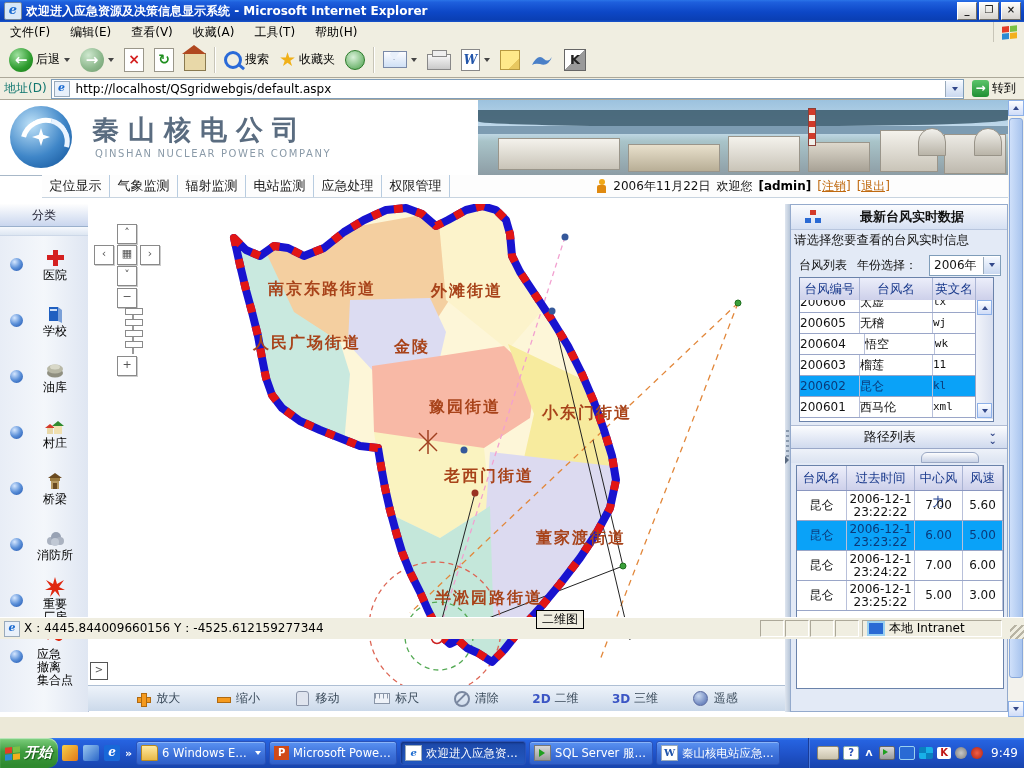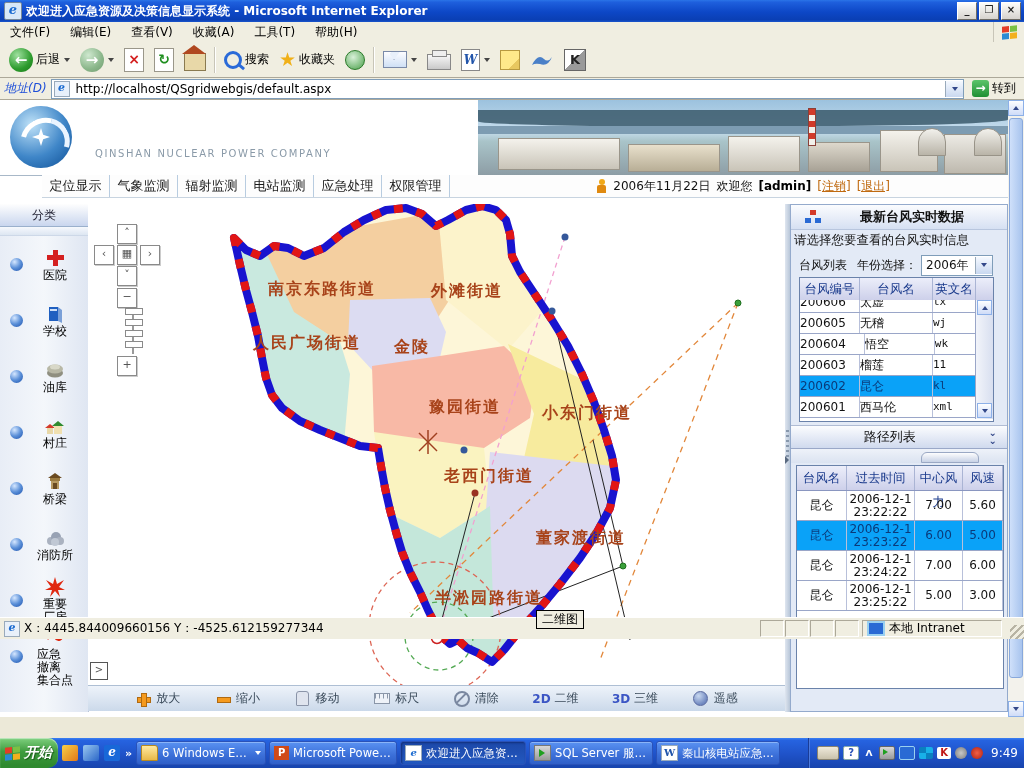--- a/index.html
+++ b/index.html
@@ -53,21 +53,21 @@
   .print-ic:before{content:"";position:absolute;left:4px;top:-5px;width:13px;height:5px;background:#eee;border:1px solid #888;}
   .word-ic{width:17px;height:20px;background:#fff;border:1px solid #888;color:#2255aa;font:bold italic 12px "DejaVu Serif",serif;text-align:center;line-height:20px;}
   .note-ic{width:18px;height:18px;background:linear-gradient(135deg,#ffe98a 70%,#e8c860 70%);border:1px solid #b89a40;}
   .bird-ic svg{display:block;}
   .k-ic{width:20px;height:20px;background:linear-gradient(135deg,#fff 48%,#9a9a9a 48%);border:1px solid #666;
     color:#222;font-weight:bold;font-size:13px;text-align:center;line-height:19px;}
 
   
   #addressbar{position:absolute;left:0;top:78px;width:1024px;height:22px;background:#f0eee1;
     border-bottom:1px solid #aca899;display:flex;align-items:center;gap:4px;padding:0 4px;box-sizing:border-box;}
-  .addr-label{color:#1d4ed8;font-style:italic;}
+  .addr-label{color:#0f766e;}
   .addr-box{flex:1;height:18px;background:#fff;border:1px solid #7f9db9;display:flex;align-items:center;gap:4px;padding-left:2px;}
   .addr-eicon{width:14px;height:14px;background:#e8f0fa;border:1px solid #9ab;color:#1a6ad0;font:italic bold 11px "DejaVu Serif",serif;text-align:center;line-height:12px;}
   .addr-box input{flex:1;border:none;outline:none;font-size:12px;font-family:inherit;height:14px;background:transparent;}
   .addr-drop{width:17px;height:16px;background:linear-gradient(#f5f9ff,#c9d8f0);border-left:1px solid #9ab;display:flex;align-items:center;justify-content:center;}
   .go-btn{display:flex;align-items:center;gap:3px;padding:0 4px;height:20px;}
   .go-circ{width:17px;height:17px;border-radius:3px;background:linear-gradient(#5cc46a,#1f8f34);color:#fff;font-weight:bold;text-align:center;line-height:16px;font-size:12px;}
 
   
   #page{position:absolute;left:0;top:100px;width:1024px;height:617px;background:#fff;}
 
@@ -161,21 +161,21 @@
 
   
   #rightpanel{position:absolute;left:790px;top:0;width:218px;height:508px;background:#e3eaf6;border:1px solid #94aacc;box-sizing:border-box;}
   .rp-header{height:24px;background:linear-gradient(#fbfcfe,#d6e0f2);border-bottom:1px solid #b8c6de;display:flex;align-items:center;}
   .org-ic{width:16px;height:14px;position:relative;margin:0 6px 0 14px;}
   .org-ic:before{content:"";position:absolute;left:5px;top:0;width:6px;height:5px;background:#d43a2a;}
   .org-ic:after{content:"";position:absolute;left:0;top:8px;width:6px;height:5px;background:#2a6ad4;box-shadow:10px 0 0 #2a6ad4;}
   .rp-title{flex:1;text-align:center;color:#111;font-size:13px;padding-right:10px;font-weight:bold;}
   .rp-hint{padding:2px 2px 0 3px;color:#111;font-size:12.5px;}
   .rp-controls{display:flex;align-items:center;gap:4px;padding:5px 0 0 8px;height:22px;color:#111;}
-  .year-select{width:70px;height:19px;background:#fff;border:1px solid #7f9db9;display:flex;align-items:center;}
+  .year-select{margin-left:8px;width:70px;height:19px;background:#fff;border:1px solid #7f9db9;display:flex;align-items:center;}
   .year-select .val{flex:1;padding-left:4px;font-size:12px;}
   .ys-btn{width:16px;height:17px;background:linear-gradient(#f5f9ff,#c9d8f0);border-left:1px solid #9ab;display:flex;align-items:center;justify-content:center;}
   .tri-dn{width:0;height:0;border-left:3px solid transparent;border-right:3px solid transparent;border-top:4px solid #33488a;}
 
   .tt-wrap{position:absolute;left:8px;top:72px;width:195px;height:145px;background:#fff;border:1px solid #6a82aa;box-sizing:border-box;}
   .tt-header{display:flex;height:22px;background:linear-gradient(#eceefa,#cdd0ea);border-bottom:1px solid #8a96c0;}
   .tt-h{color:#1a3a8c;font-size:12.5px;text-align:center;line-height:22px;border-right:1px solid #aab4d4;box-sizing:border-box;}
   .tt-body{position:absolute;left:0;top:22px;width:176px;height:119px;overflow:hidden;}
   .tt-row{display:flex;border-bottom:1px solid #9aa6c8;height:20px;background:#fff;}
   .tt-row.clip{height:12px;overflow:hidden;align-items:flex-end;}
@@ -372,20 +372,21 @@
     <span class="go-btn">
       <span class="go-circ">→</span>
       <span>转到</span>
     </span>
   </div>
 
   <div id="page">
 
     <div id="banner">
       <span class="logo-circle"></span>
+      <span class="logo-cn">秦山核电公司</span>
       <span class="logo-en">QINSHAN NUCLEAR POWER COMPANY</span>
       <span class="photo">
         <i class="hill"></i>
           <i class="sea"></i>
         <i class="b b1"></i>
           <i class="b b2"></i>
           <i class="b b3"></i>
           <i class="b b4"></i>
           <i class="b b5"></i>
           <i class="b b6"></i>

